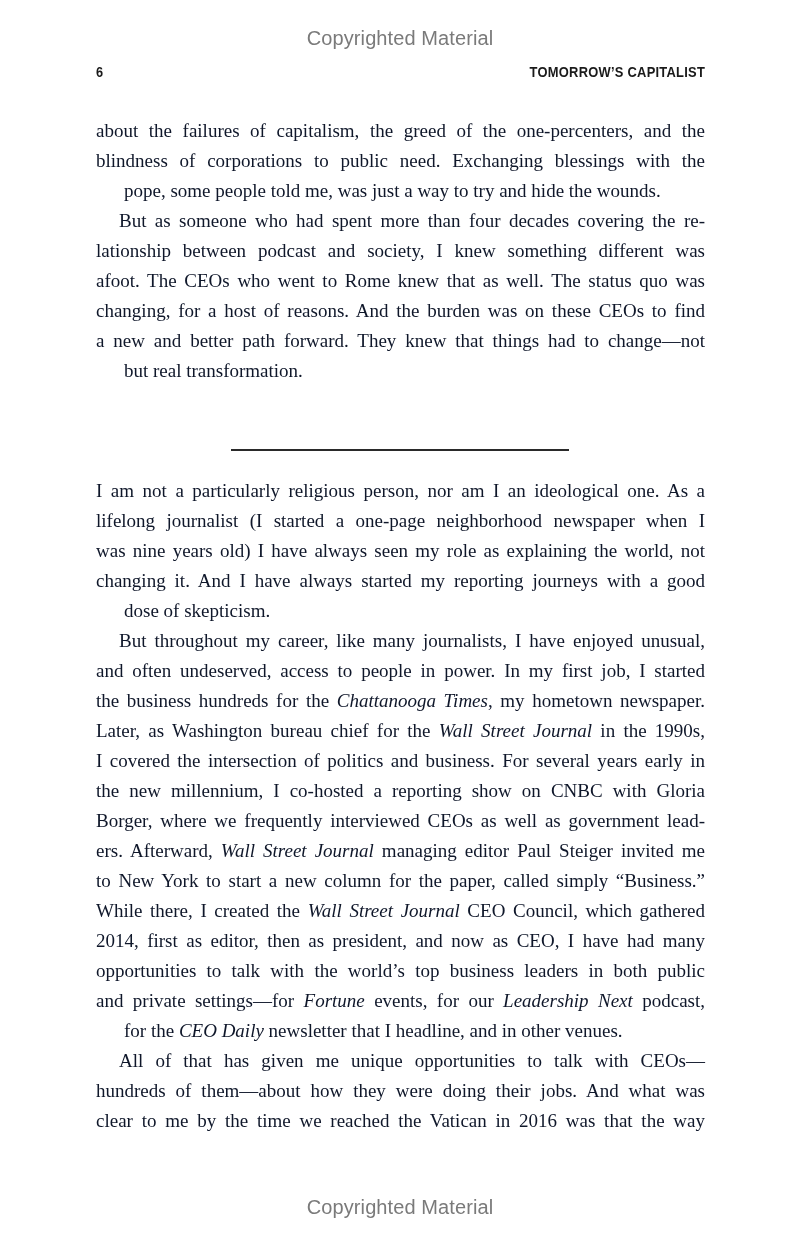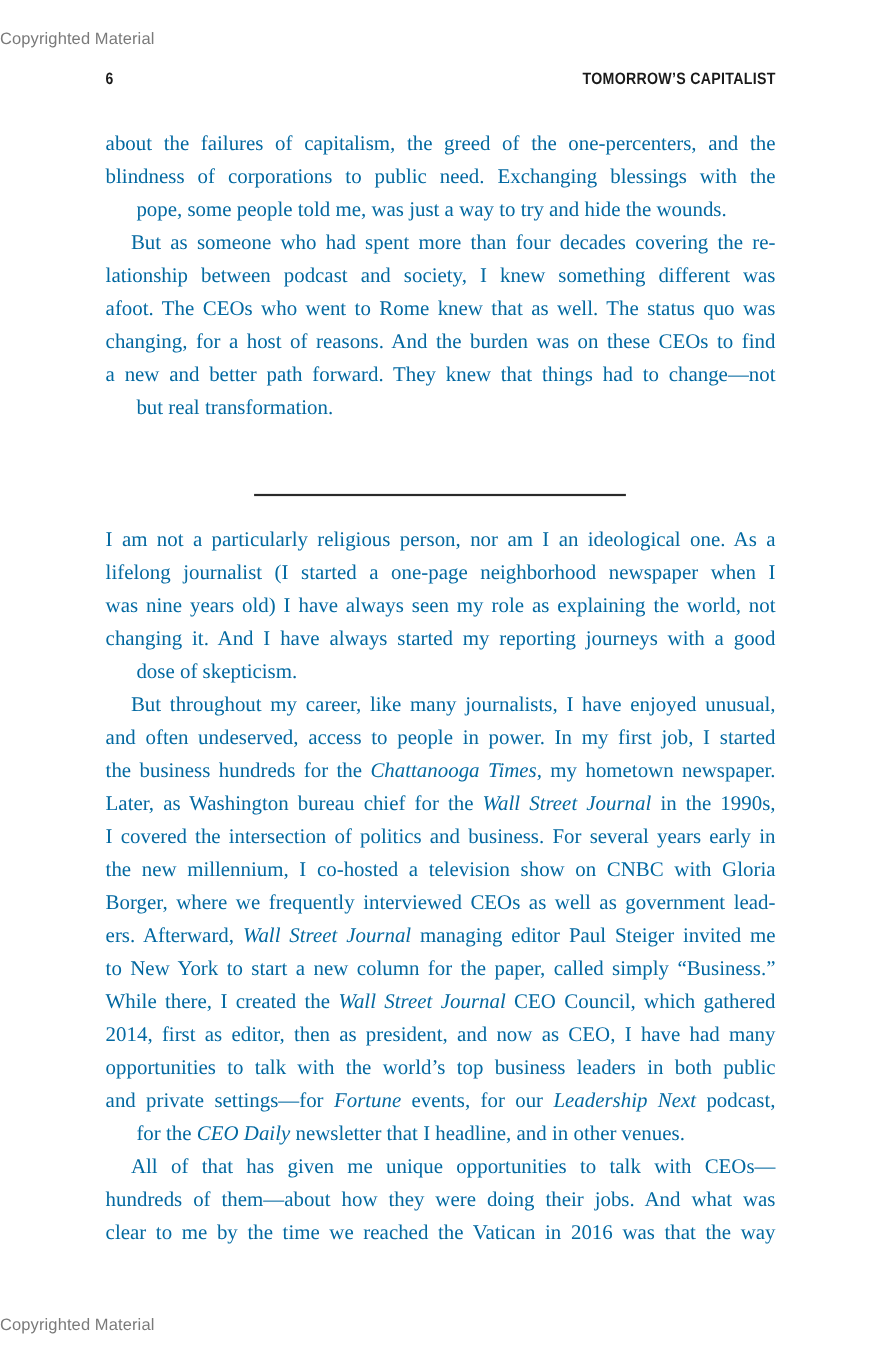--- a/index.html
+++ b/index.html
@@ -11,22 +11,23 @@
       width: 800px;
       height: 1239px;
       position: relative;
       overflow: hidden;
       color: #1a1a1a;
     }
     .watermark {
       position: absolute;
       left: 0;
       width: 800px;
+      text-align: center;
       font-family: "Liberation Sans", sans-serif;
-      font-size: 15px;
+      font-size: 20px;
       color: #7a7a7a;
       letter-spacing: 0.1px;
     }
     .watermark.top { top: 27px; }
     .watermark.bottom { top: 1196px; }
 
     .running-head {
       position: absolute;
       top: 63px;
       left: 96px;
@@ -53,21 +54,21 @@
       transform-origin: right center;
       white-space: nowrap;
     }
 
     .text-block {
       position: absolute;
       left: 96px;
       width: 609px;
       font-family: "Liberation Serif", serif;
       font-size: 19px;
-      color: #0369a1;
+      color: #0f172a;
     }
     .line {
       height: 30px;
       line-height: 30px;
       white-space: nowrap;
       text-align: justify;
       text-align-last: justify;
       overflow: visible;
     }
     .line.last {
@@ -126,21 +127,21 @@
       <div class="line">was nine years old) I have always seen my role as explaining the world, not</div>
       <div class="line">changing it. And I have always started my reporting journeys with a good</div>
       <div class="line last">dose of skepticism.</div>
     </div>
     <div>
       <div class="line indent">But throughout my career, like many journalists, I have enjoyed unusual,</div>
       <div class="line">and often undeserved, access to people in power. In my first job, I started</div>
       <div class="line"><span>the business hundreds for the </span><i>Chattanooga Times</i><span>, my hometown newspaper.</span></div>
       <div class="line"><span>Later, as Washington bureau chief for the </span><i>Wall Street Journal</i><span> in the 1990s,</span></div>
       <div class="line">I covered the intersection of politics and business. For several years early in</div>
-      <div class="line">the new millennium, I co-hosted a television show on CNBC with Gloria</div>
+      <div class="line">the new millennium, I co-hosted a reporting show on CNBC with Gloria</div>
       <div class="line">Borger, where we frequently interviewed CEOs as well as government lead-</div>
       <div class="line"><span>ers. Afterward, </span><i>Wall Street Journal</i><span> managing editor Paul Steiger invited me</span></div>
       <div class="line">to New York to start a new column for the paper, called simply “Business.”</div>
       <div class="line"><span>While there, I created the </span><i>Wall Street Journal</i><span> CEO Council, which gathered</span></div>
       <div class="line">2014, first as editor, then as president, and now as CEO, I have had many</div>
       <div class="line">opportunities to talk with the world’s top business leaders in both public</div>
       <div class="line"><span>and private settings—for </span><i>Fortune</i><span> events, for our </span><i>Leadership Next</i><span> podcast,</span></div>
       <div class="line last"><span>for the </span><i>CEO Daily</i><span> newsletter that I headline, and in other venues.</span></div>
     </div>
     <div>

